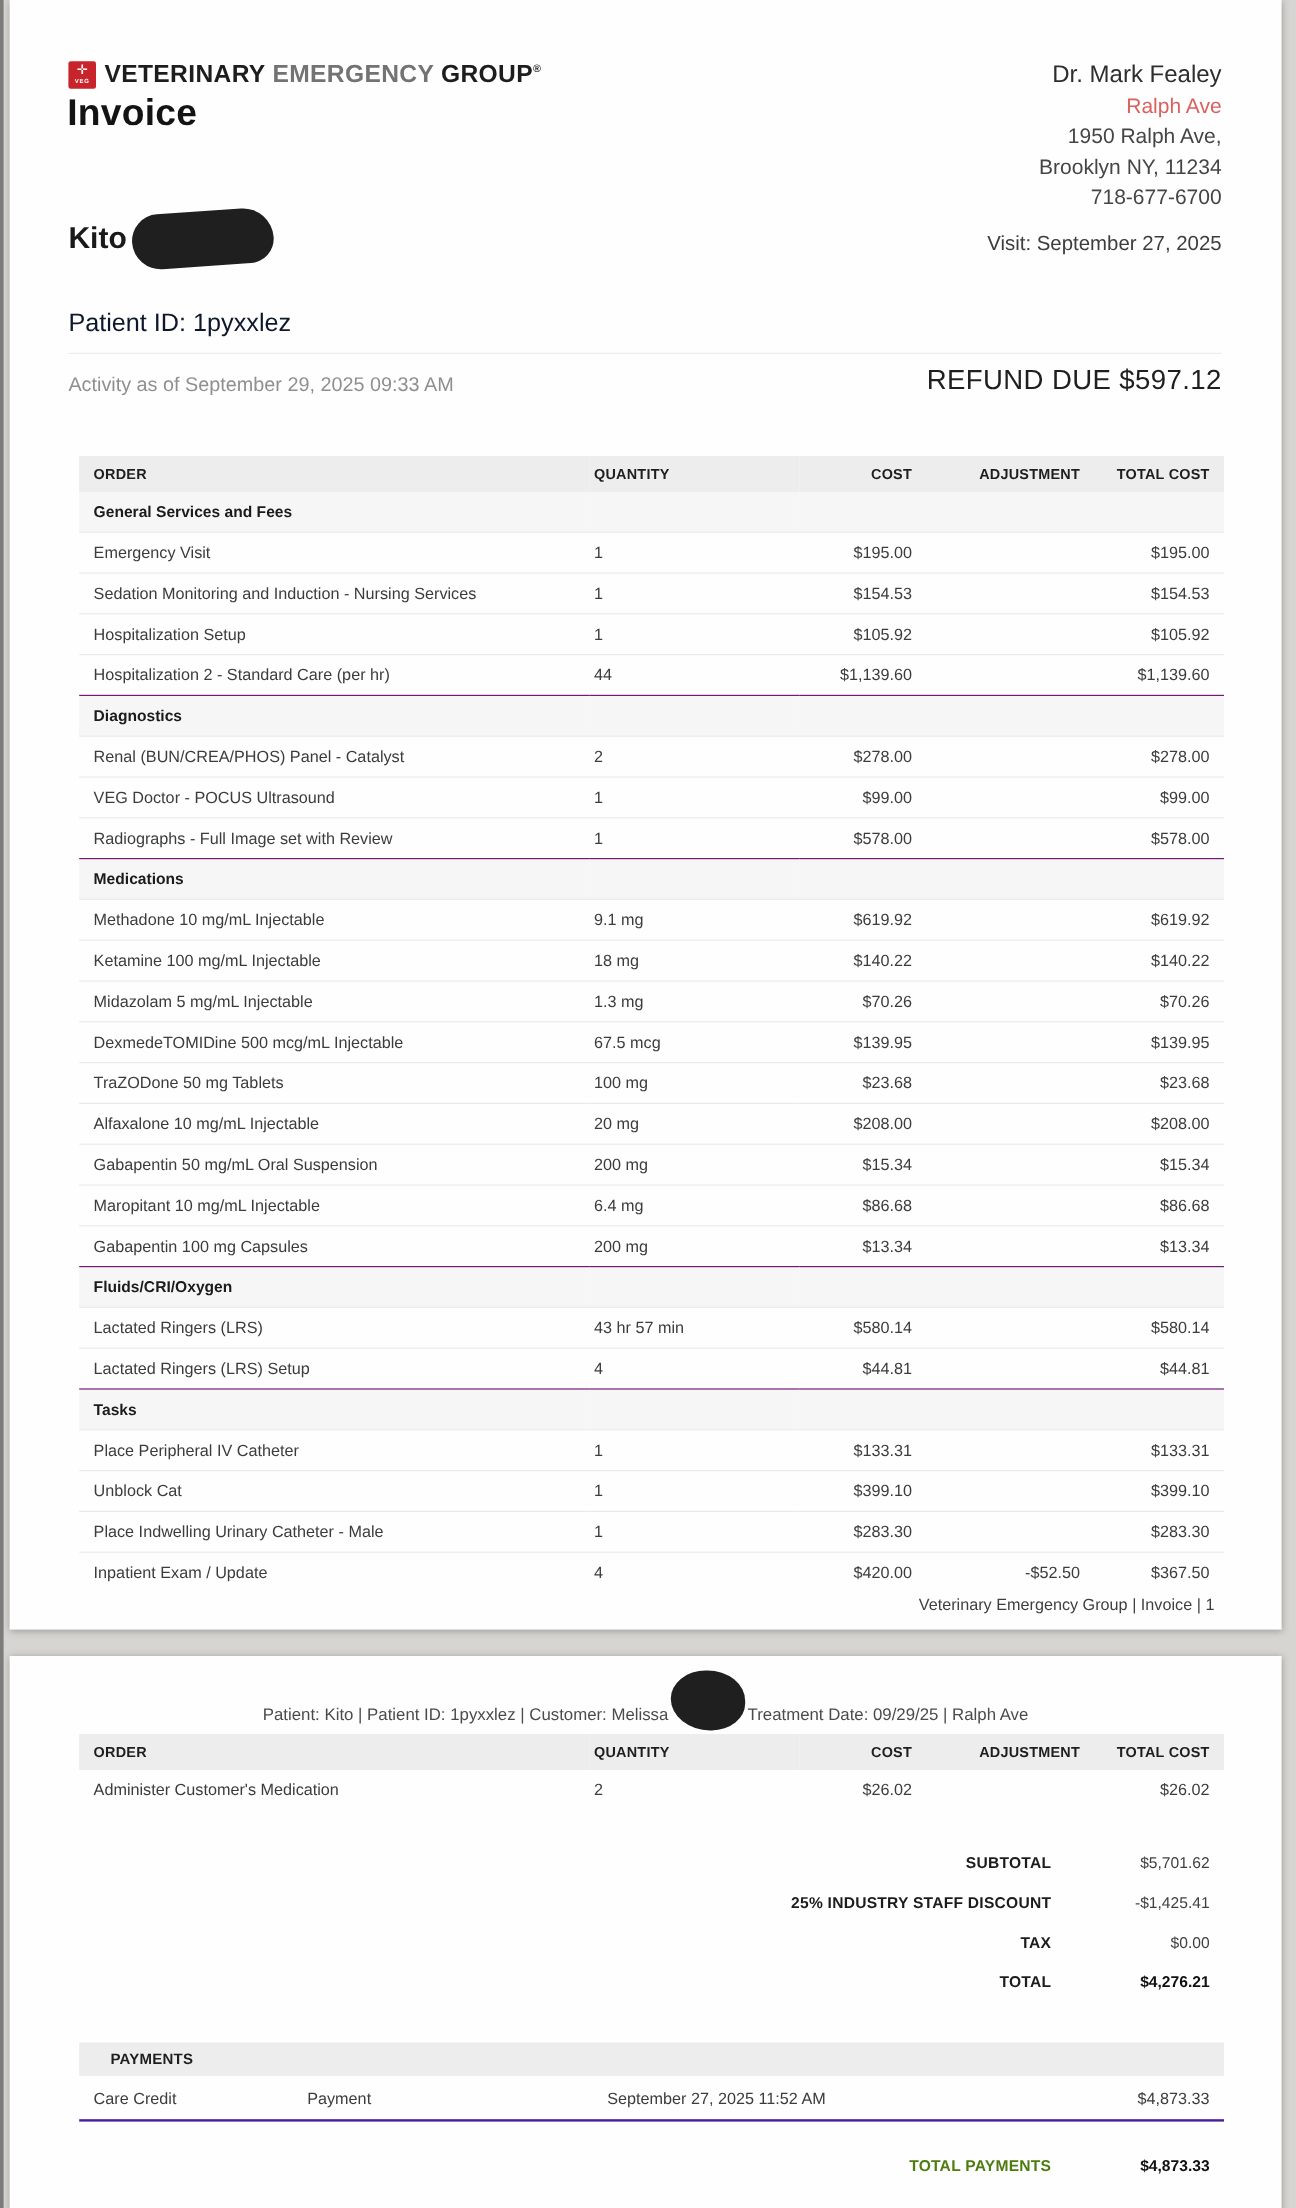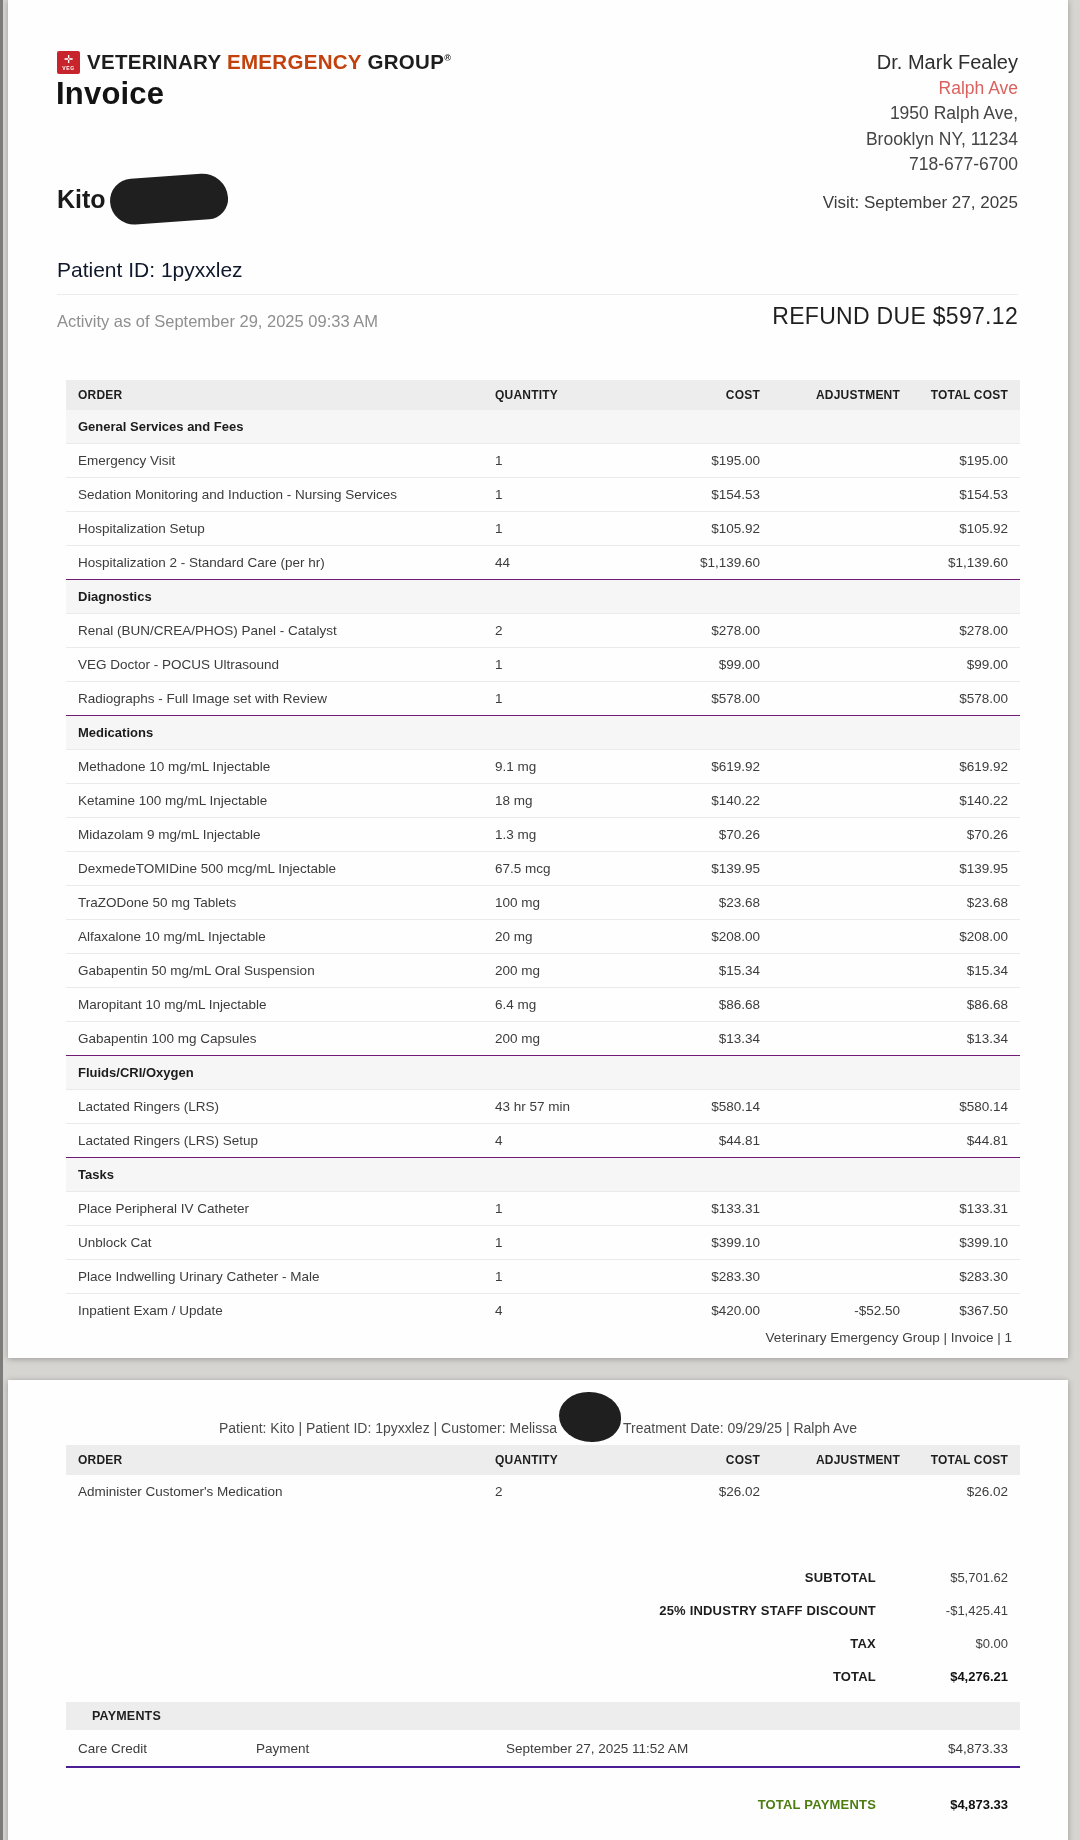--- a/index.html
+++ b/index.html
@@ -20,21 +20,21 @@
   
   .logo-row{position:absolute;top:50px;left:49px;display:flex;align-items:center;gap:7px;}
   .veg-badge{
     width:23px;height:23px;background:#c8242b;border-radius:2px;
     display:flex;flex-direction:column;align-items:center;justify-content:center;
     color:#fff;flex:0 0 auto;
   }
   .veg-badge-glyph{font-size:11px;line-height:11px;}
   .veg-badge-text{font-size:5px;font-weight:700;letter-spacing:.6px;line-height:6px;}
   .veg-wordmark{font-size:20.5px;font-weight:800;letter-spacing:.3px;color:#1d1d1d;white-space:nowrap;}
-  .veg-word-red{color:#c2410c;}
+  .veg-word-red{color:#737373;}
   .veg-reg{font-size:9px;vertical-align:super;font-weight:700;}
   .doc-title{position:absolute;top:76px;left:48px;font-size:31px;font-weight:700;color:#131313;letter-spacing:.2px;}
 
   .doctor-block{position:absolute;top:50px;right:50px;text-align:right;font-size:17.5px;color:#454545;line-height:25.5px;}
   .doctor-name{font-size:20px;color:#2e2e2e;}
   .doctor-location{color:#d9625e;}
 
   .patient-name-row{position:absolute;top:176px;left:49px;display:flex;align-items:center;}
   .patient-name{font-size:25px;font-weight:700;color:#1a1a1a;}
   .redaction-blob{
@@ -76,21 +76,21 @@
   
   .p2-patient-line{
     position:absolute;top:8px;left:0;right:0;height:48px;
     display:flex;justify-content:center;align-items:flex-end;
     font-size:14px;color:#4b4b4b;white-space:pre;
   }
   .p2-blob{
     display:inline-block;width:62px;height:50px;background:#1f1f1f;
     border-radius:48% 52% 46% 54%;margin:0 2px -6px;flex:0 0 auto;
   }
-  .totals-block{position:absolute;top:181px;right:60px;}
+  .totals-block{position:absolute;top:156px;right:60px;}
   .total-row{display:flex;justify-content:flex-end;align-items:center;height:33px;font-size:13px;}
   .total-label{font-weight:700;color:#1c1c1c;letter-spacing:.2px;}
   .total-value{width:132px;text-align:right;color:#3f3f3f;}
   .total-row.flag-bold .total-value{font-weight:700;color:#101010;}
 
   .payments-bar{
     position:absolute;top:322px;left:58px;width:954px;height:28px;background:#ededed;
     font-size:12.5px;font-weight:700;color:#1e1e1e;line-height:28px;
     padding:0;letter-spacing:.2px;box-sizing:border-box;
   }
@@ -251,21 +251,21 @@
 
         <tr>
           <td>Ketamine 100 mg/mL Injectable</td>
           <td class="td-qty">18 mg</td>
           <td class="num">$140.22</td>
           <td class="num"></td>
           <td class="num last">$140.22</td>
         </tr>
 
         <tr>
-          <td>Midazolam 9 mg/mL Injectable</td>
+          <td>Midazolam 5 mg/mL Injectable</td>
           <td class="td-qty">1.3 mg</td>
           <td class="num">$70.26</td>
           <td class="num"></td>
           <td class="num last">$70.26</td>
         </tr>
 
         <tr>
           <td>DexmedeTOMIDine 500 mcg/mL Injectable</td>
           <td class="td-qty">67.5 mcg</td>
           <td class="num">$139.95</td>

